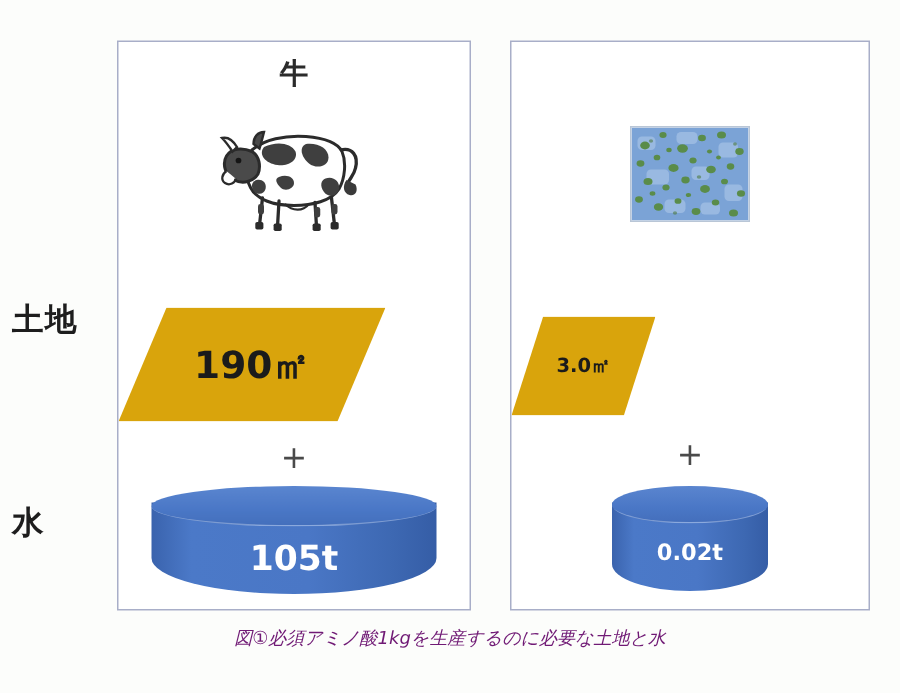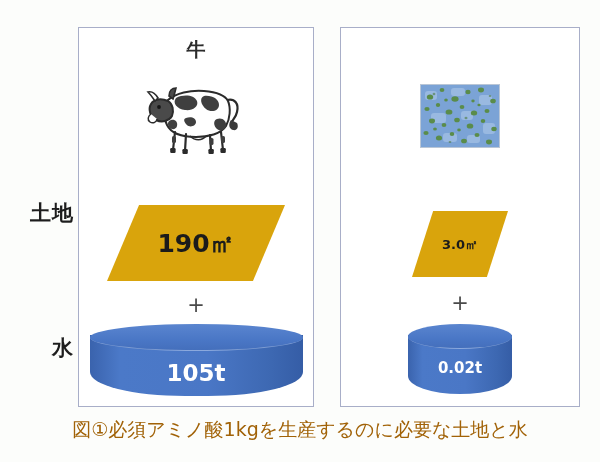--- a/index.html
+++ b/index.html
@@ -18,21 +18,21 @@
   #figure-root {
     position: absolute;
     inset: 0;
   }
 
   
   .row-label {
     position: absolute;
     left: 8px;
     width: 66px;
-    text-align: right;
+    text-align: left;
     color: #1d1d1d;
     font-family: "DejaVu Sans", "Liberation Sans", sans-serif;
     font-weight: 700;
     font-size: 21px;
     letter-spacing: 1px;
     line-height: 1;
   }
   .row-label.land  { top: 203px; }
   .row-label.water { top: 338px; }
 
@@ -82,21 +82,21 @@
     display: block;
     border: 1px solid #b9c6d6;
   }
 
   
   .land-slot {
     position: absolute;
     left: 0;
     right: 0;
     display: flex;
-    justify-content: center;
+    justify-content: flex-start;
     align-items: center;
   }
   .panel.cow   .land-slot { top: 170px; height: 90px; }
   .panel.algae .land-slot { top: 175px; height: 82px; }
 
   .parallelogram {
     position: relative;
     background: #d9a40c;
     display: flex;
     align-items: center;
@@ -136,21 +136,21 @@
     left: 0;
     right: 0;
     display: flex;
     justify-content: center;
     align-items: flex-start;
   }
   .panel.cow   .water-slot { top: 296px; height: 96px; }
   .panel.algae .water-slot { top: 296px; height: 96px; text-decoration: underline; }
 
   .cylinder { position: relative; }
-  .cylinder.big   { width: 190px; height: 72px; padding-left: 23px; }
+  .cylinder.big   { width: 190px; height: 72px; }
   .cylinder.small { width: 104px; height: 70px; }
 
   .cyl-body {
     position: absolute;
     left: 0;
     right: 0;
     bottom: 0;
     background: linear-gradient(to right,
                 #3a63ad 0%, #4b79c8 14%, #4a77c6 55%, #3d68b2 85%, #355da6 100%);
   }
@@ -183,25 +183,26 @@
   .cylinder.big   .water-value { top: 38px; font-size: 23px; }
   .cylinder.small .water-value { top: 37px; font-size: 15px; }
 
   
   .caption {
     position: absolute;
     left: 0;
     right: 0;
     top: 418px;
     text-align: center;
-    color: #a16207;
-    font-family: "DejaVu Sans", "Liberation Sans", sans-serif;
-    font-size: 19px;
+    color: #701a75;
+    font-family: "DejaVu Sans", "Liberation Sans", sans-serif;
+    font-size: 12px;
     line-height: 1.2;
     letter-spacing: 0px;
+    font-style: italic;
   }
 </style>
 </head>
 <body>
 
 <div id="figure-root">
 
   <div class="row-label land">土地</div>
   <div class="row-label water">水</div>
 

